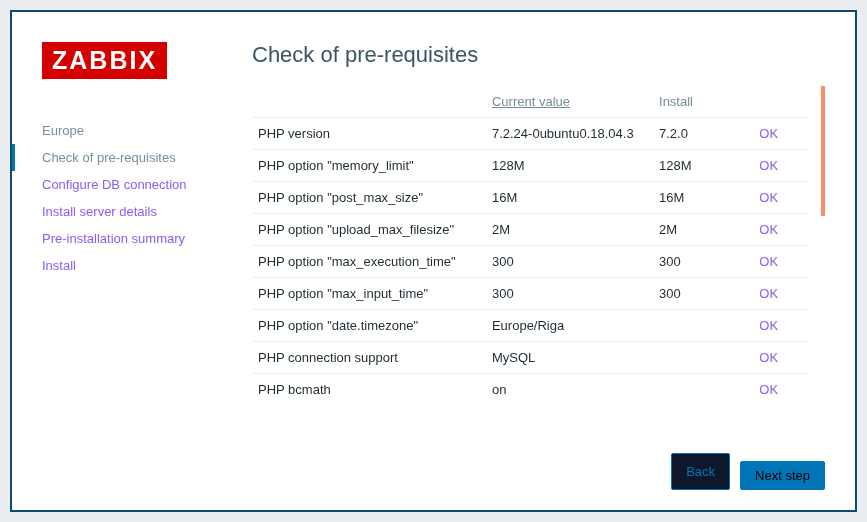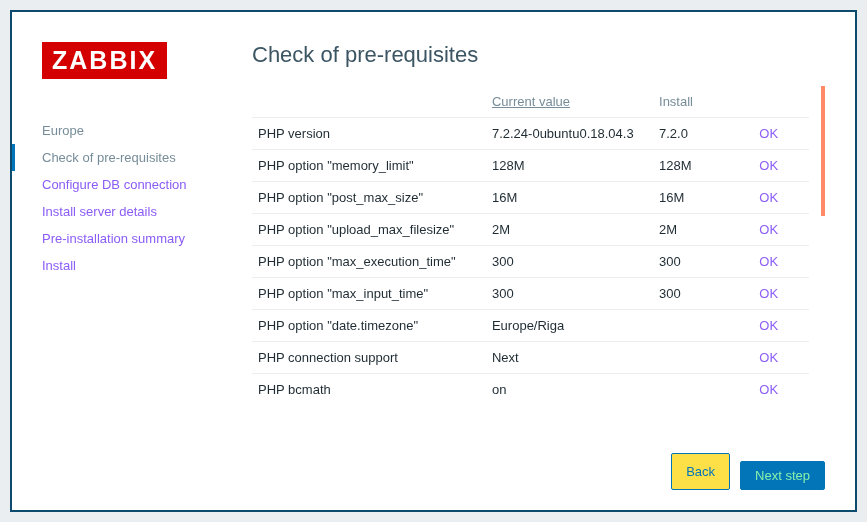--- a/index.html
+++ b/index.html
@@ -120,27 +120,27 @@
       padding-top: 18px;
     }
     .btn {
       padding: 6px 14px;
       font-size: 13px;
       border-radius: 2px;
       cursor: pointer;
       border: 1px solid;
     }
     .btn-back {
-      background: #fde047;
+      background: #0f172a;
       color: #0275b8;
       border-color: #0275b8;
     }
     .btn-next {
       background: #0275b8;
-      color: #86efac;
+      color: #000000;
       border-color: #0275b8;
       margin-top: 8px;
     }
   </style>
 </head>
 <body>
 
 <div class="container">
   <div class="body">
 
@@ -208,21 +208,21 @@
                 <td class="ok">OK</td>
               </tr>
               <tr>
                 <td>PHP option "date.timezone"</td>
                 <td>Europe/Riga</td>
                 <td></td>
                 <td class="ok">OK</td>
               </tr>
               <tr>
                 <td>PHP connection support</td>
-                <td>Next</td>
+                <td>MySQL</td>
                 <td></td>
                 <td class="ok">OK</td>
               </tr>
               <tr>
                 <td>PHP bcmath</td>
                 <td>on</td>
                 <td></td>
                 <td class="ok">OK</td>
               </tr>
             </tbody>

